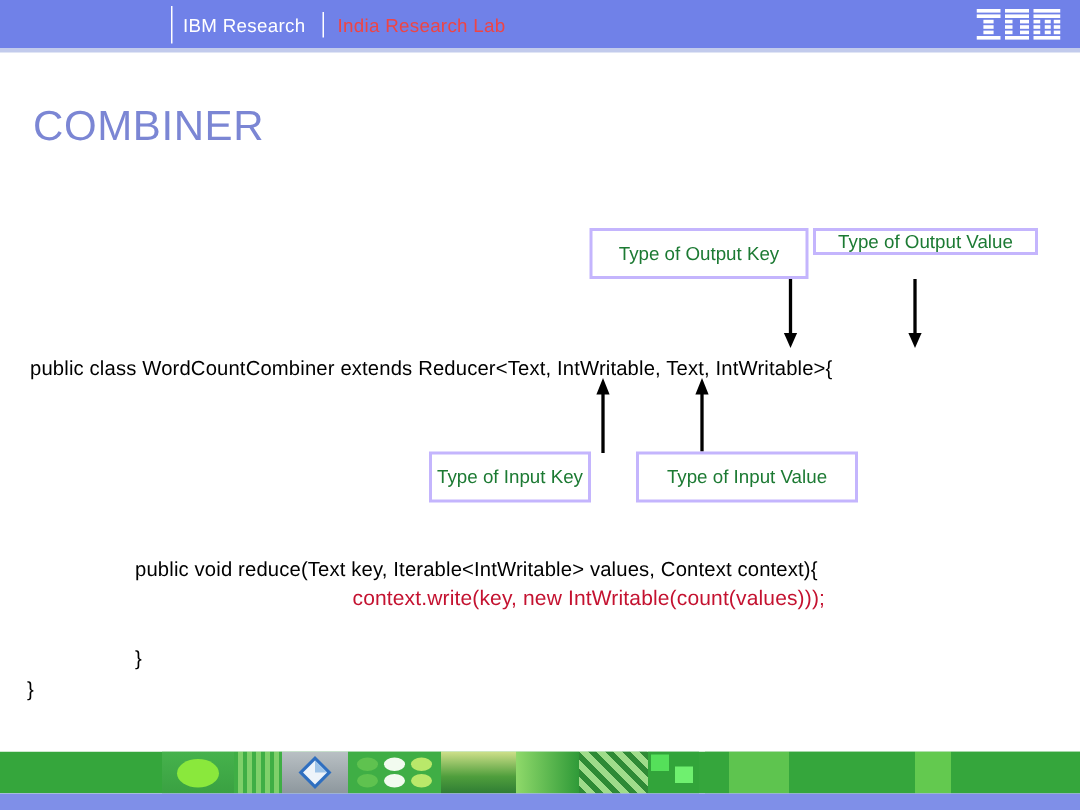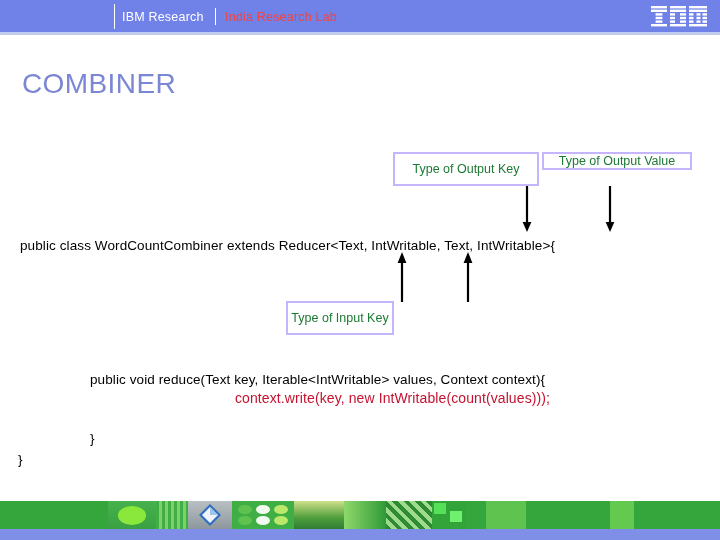--- a/index.html
+++ b/index.html
@@ -211,20 +211,21 @@
   <svg class="arrow" style="left:395px; top:252px; height:50px;" viewBox="0 0 14 50">
     <line x1="7" y1="50" x2="7" y2="10" stroke="#000" stroke-width="2.2"></line>
     <polygon points="7,0 2.6,11 11.4,11" fill="#000"></polygon>
   </svg>
   <svg class="arrow" style="left:461px; top:252px; height:50px;" viewBox="0 0 14 50">
     <line x1="7" y1="50" x2="7" y2="10" stroke="#000" stroke-width="2.2"></line>
     <polygon points="7,0 2.6,11 11.4,11" fill="#000"></polygon>
   </svg>
 
   <div class="callout box-in-key">Type of Input Key</div>
+  <div class="callout box-in-value">Type of Input Value</div>
 
   <div class="code-line code-reduce">public void reduce(Text key, Iterable&lt;IntWritable&gt; values, Context context){</div>
   <div class="code-line code-write">context.write(key, new IntWritable(count(values)));</div>
   <div class="code-line code-brace-inner">}</div>
   <div class="code-line code-brace-outer">}</div>
 
   <div class="footer-band">
     <div class="footer-base"></div>
 
     <div class="fseg" style="left:108px; width:48px; background:linear-gradient(180deg,#46b24c,#3aa142);"></div>

